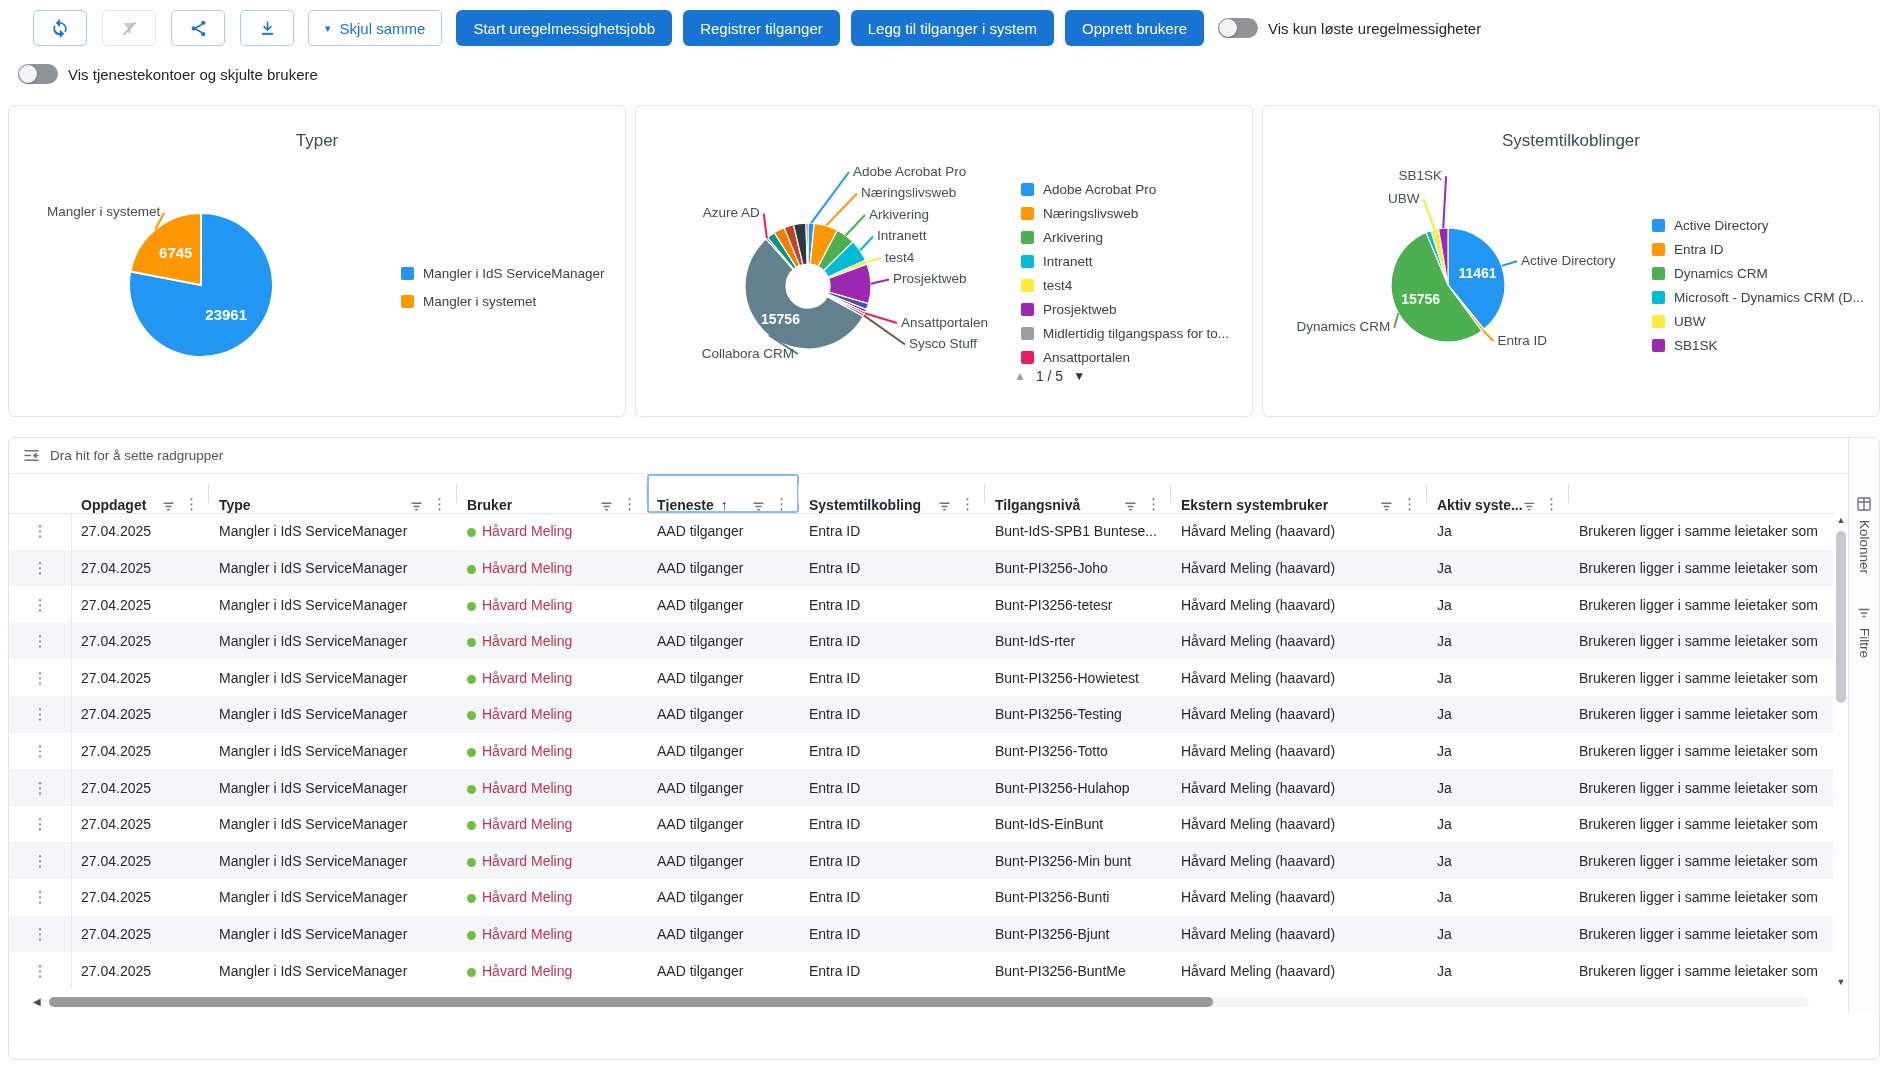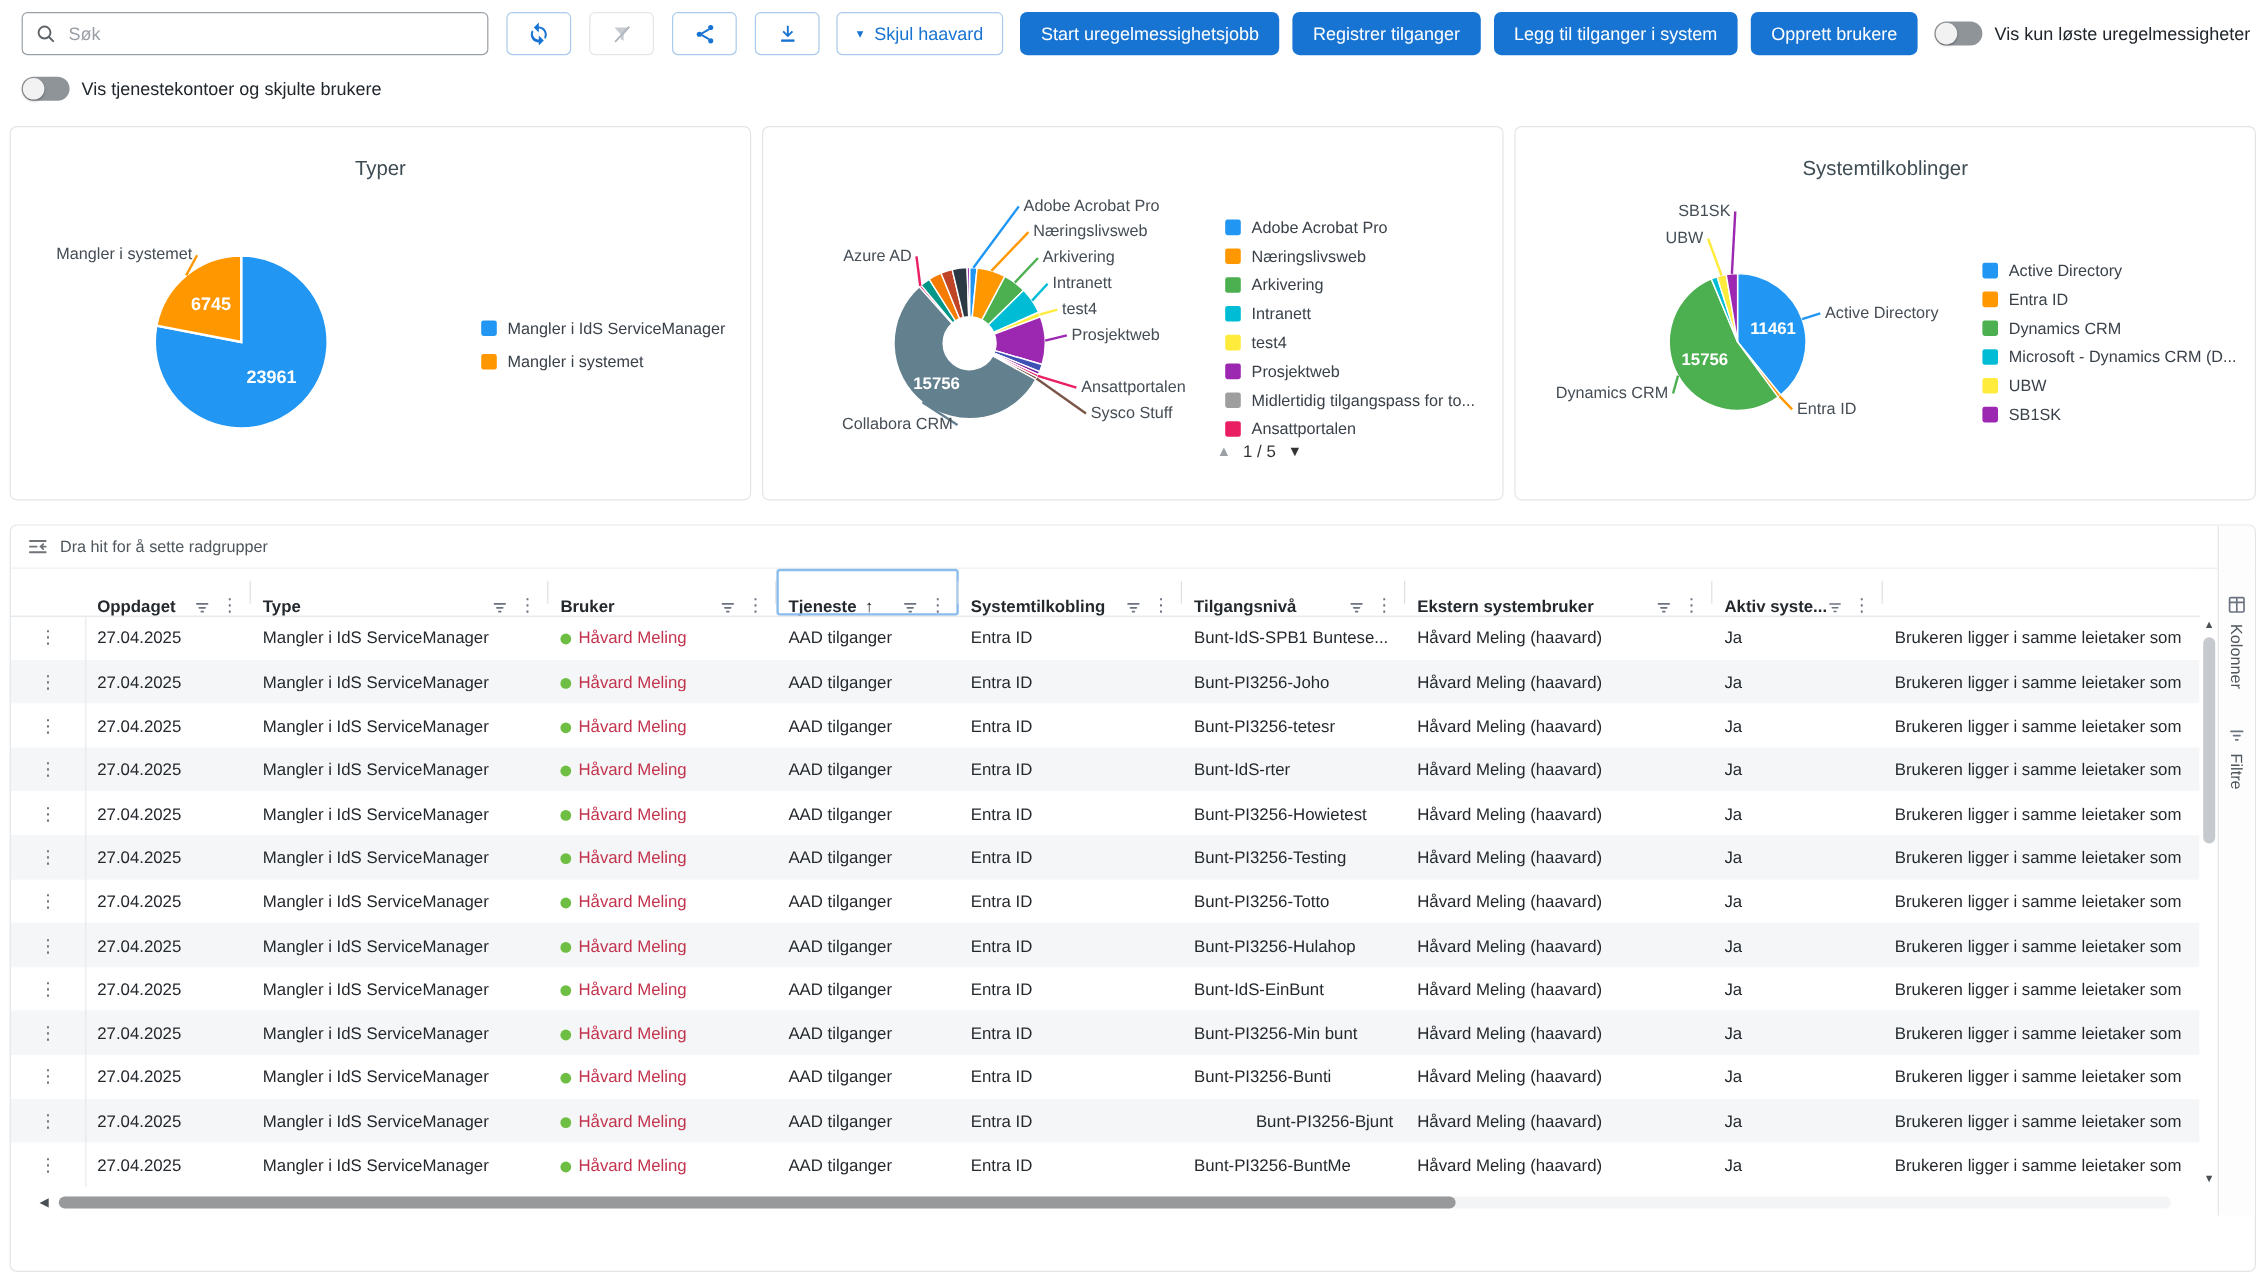--- a/index.html
+++ b/index.html
@@ -67,27 +67,20 @@
   .sidetab .vtext{writing-mode:vertical-rl;white-space:nowrap}
   #tab-kolonner{top:58px}
   #tab-filtre{top:168px}
 </style>
 </head>
 <body>
 
 <div class="app">
 
   <div class="toolbar">
-    <div class="search">
-      <svg width="18" height="18" viewBox="0 0 20 20">
-          <circle cx="9" cy="9" r="5.5" fill="none" stroke="#5F6368" stroke-width="1.8"></circle>
-          <line x1="13.2" y1="13.2" x2="17" y2="17" stroke="#5F6368" stroke-width="1.8" stroke-linecap="round"></line>
-        </svg>
-      <input type="text" placeholder="Søk" style="">
-    </div>
     <button class="icon-btn">
       <svg width="20" height="20" viewBox="0 0 24 24">
           <path fill="#1874D2" d="M12 4V1L7 6l5 5V7c3.3 0 6 2.7 6 6 0 1-.3 2-.7 2.8l1.5 1.5C19.5 16 20 14.6 20 13c0-4.4-3.6-8-8-8zm-6 9c0-1 .3-2 .7-2.8L5.2 8.7C4.5 10 4 11.4 4 13c0 4.4 3.6 8 8 8v3l5-5-5-5v4c-3.3 0-6-2.7-6-6z"></path>
         </svg>
     </button>
     <button class="icon-btn disabled">
       <svg width="19" height="19" viewBox="0 0 24 24">
           <path fill="#C7CBD1" d="M4 5h16l-6.5 7.5V19l-3-1.6v-4.9L4 5z"></path>
           <line x1="4.5" y1="20" x2="19.5" y2="4" stroke="#AFB5BC" stroke-width="2"></line>
         </svg>
@@ -105,21 +98,21 @@
     <button class="icon-btn">
       <svg width="19" height="19" viewBox="0 0 24 24">
           <g fill="#1874D2">
             <path d="M11 3h2v8.5l3.2-3.2 1.4 1.4L12 15.3 6.4 9.7l1.4-1.4L11 11.5z"></path>
             <rect x="5" y="17.5" width="14" height="2.5"></rect>
           </g>
         </svg>
     </button>
     <button class="btn-outline">
       <span class="caret">▾</span>
-      <span>Skjul haavard</span>
+      <span>Skjul samme</span>
     </button>
     <button class="btn-primary" style="margin-left:14px">Start uregelmessighetsjobb</button>
     <button class="btn-primary">Registrer tilganger</button>
     <button class="btn-primary">Legg til tilganger i system</button>
     <button class="btn-primary">Opprett brukere</button>
     <div class="toggle"></div>
     <span class="toggle-label">Vis kun løste uregelmessigheter</span>
   </div>
 
   <div class="row2">
@@ -552,21 +545,21 @@
         </div>
         <div class="grow odd">
           <div class="gcell menu" style="width: 62px; flex: 0 0 auto;">
             <span>⋮</span>
           </div>
           <div class="gcell" style="width: 138px; flex: 0 0 auto;"><span>27.04.2025</span></div>
           <div class="gcell" style="width: 248px; flex: 0 0 auto;"><span>Mangler i IdS ServiceManager</span></div>
           <div class="gcell" style="width: 190px; flex: 0 0 auto;"><span class="dot" style="background:#6FBE44"></span><span style="color:#C2334D">Håvard Meling</span></div>
           <div class="gcell" style="width: 152px; flex: 0 0 auto;"><span>AAD tilganger</span></div>
           <div class="gcell" style="width: 186px; flex: 0 0 auto;"><span>Entra ID</span></div>
-          <div class="gcell" style="width: 186px; flex: 0 0 auto; text-align: right;"><span>Bunt-PI3256-Bjunt</span></div>
+          <div class="gcell" style="width: 186px; flex: 0 0 auto;"><span>Bunt-PI3256-Bjunt</span></div>
           <div class="gcell" style="width: 256px; flex: 0 0 auto;"><span>Håvard Meling (haavard)</span></div>
           <div class="gcell" style="width: 142px; flex: 0 0 auto;"><span>Ja</span></div>
           <div class="gcell" style="width: 264px; flex: 0 0 auto;"><span>Brukeren ligger i samme leietaker som</span></div>
         </div>
         <div class="grow">
           <div class="gcell menu" style="width: 62px; flex: 0 0 auto;">
             <span>⋮</span>
           </div>
           <div class="gcell" style="width: 138px; flex: 0 0 auto;"><span>27.04.2025</span></div>
           <div class="gcell" style="width: 248px; flex: 0 0 auto;"><span>Mangler i IdS ServiceManager</span></div>

